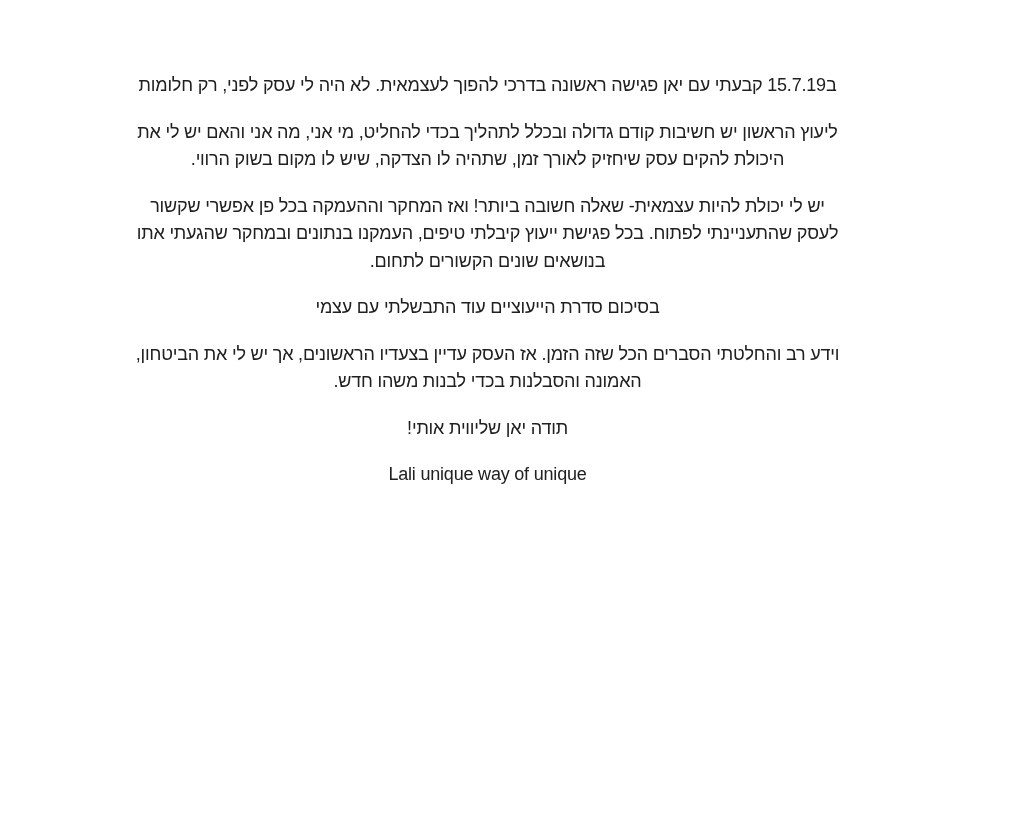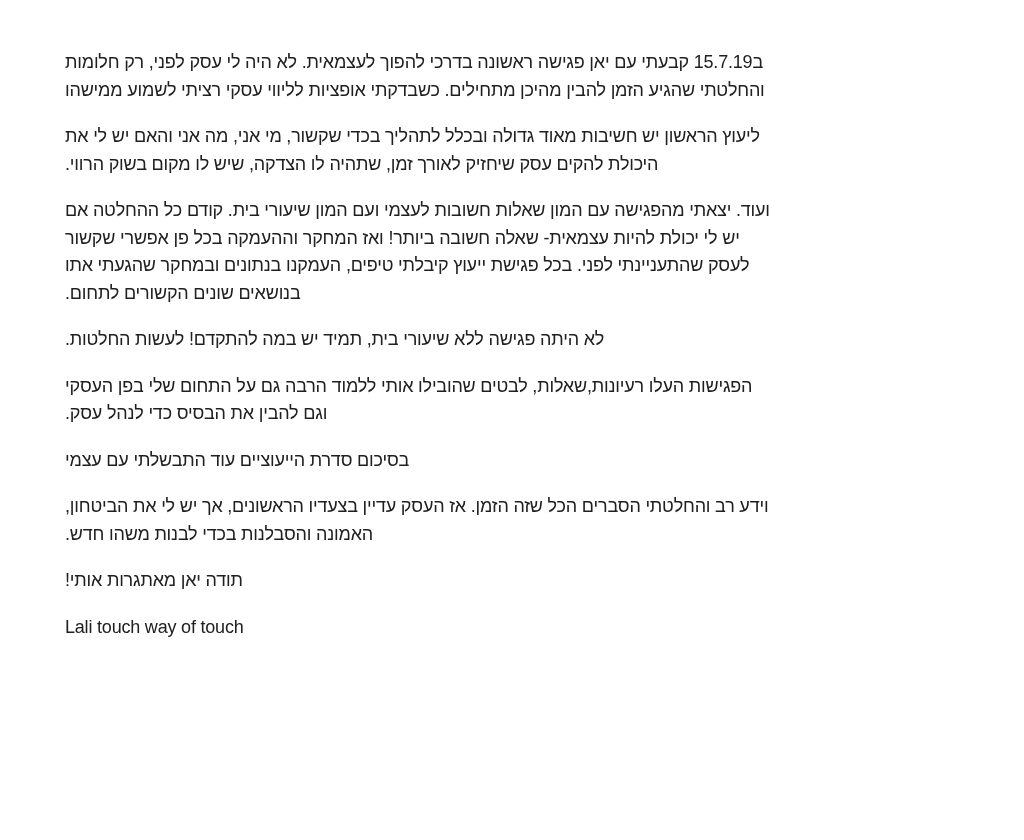--- a/index.html
+++ b/index.html
@@ -9,25 +9,25 @@
   }
   body {
     width: 1024px;
     height: 840px;
     overflow: hidden;
     font-family: "Liberation Sans", "DejaVu Sans", sans-serif;
     color: #202020;
   }
   .doc {
     direction: rtl;
-    text-align: left;
+    text-align: center;
     width: 845px;
     margin-left: 65px;
     margin-right: 114px;
-    padding-top: 49px;
+    padding-top: 72px;
     font-size: 18px;
     line-height: 27.5px;
     letter-spacing: -0.2px;
   }
   .para {
     margin: 0 0 19px 0;
     padding: 0;
   }
   .line {
     white-space: nowrap;
@@ -37,55 +37,46 @@
     unicode-bidi: embed;
   }
 </style>
 </head>
 <body>
 
 <main class="doc">
 
   <section class="para">
     <div class="line">ב15.7.19 קבעתי עם יאן פגישה ראשונה בדרכי להפוך לעצמאית. לא היה לי עסק לפני, רק חלומות</div>
-    <div class="line">והחלטתי שהגיע הזמן להבין מהיכן מתחילים. כשבדקתי אופציות לליווי עסקי רציתי לשמוע ממישהו</div>
   </section>
 
   <section class="para">
-    <div class="line">ליעוץ הראשון יש חשיבות מאוד גדולה ובכלל לתהליך בכדי שקשור, מי אני, מה אני והאם יש לי את</div>
+    <div class="line">ליעוץ הראשון יש חשיבות קודם גדולה ובכלל לתהליך בכדי להחליט, מי אני, מה אני והאם יש לי את</div>
     <div class="line">היכולת להקים עסק שיחזיק לאורך זמן, שתהיה לו הצדקה, שיש לו מקום בשוק הרווי.</div>
   </section>
 
   <section class="para">
-    <div class="line">ועוד. יצאתי מהפגישה עם המון שאלות חשובות לעצמי ועם המון שיעורי בית. קודם כל ההחלטה אם</div>
     <div class="line">יש לי יכולת להיות עצמאית- שאלה חשובה ביותר! ואז המחקר וההעמקה בכל פן אפשרי שקשור</div>
-    <div class="line">לעסק שהתעניינתי לפני. בכל פגישת ייעוץ קיבלתי טיפים, העמקנו בנתונים ובמחקר שהגעתי אתו</div>
+    <div class="line">לעסק שהתעניינתי לפתוח. בכל פגישת ייעוץ קיבלתי טיפים, העמקנו בנתונים ובמחקר שהגעתי אתו</div>
     <div class="line">בנושאים שונים הקשורים לתחום.</div>
   </section>
 
-  <section class="para">
-    <div class="line">לא היתה פגישה ללא שיעורי בית, תמיד יש במה להתקדם! לעשות החלטות.</div>
-  </section>
 
-  <section class="para">
-    <div class="line">הפגישות העלו רעיונות,שאלות, לבטים שהובילו אותי ללמוד הרבה גם על התחום שלי בפן העסקי</div>
-    <div class="line">וגם להבין את הבסיס כדי לנהל עסק.</div>
-  </section>
 
   <section class="para">
     <div class="line">בסיכום סדרת הייעוציים עוד התבשלתי עם עצמי</div>
   </section>
 
   <section class="para">
     <div class="line">וידע רב והחלטתי הסברים הכל שזה הזמן. אז העסק עדיין בצעדיו הראשונים, אך יש לי את הביטחון,</div>
     <div class="line">האמונה והסבלנות בכדי לבנות משהו חדש.</div>
   </section>
 
   <section class="para">
-    <div class="line">תודה יאן מאתגרות אותי!</div>
+    <div class="line">תודה יאן שליווית אותי!</div>
   </section>
 
 
   <section class="para">
-    <div class="line latin-line" lang="en">Lali touch way of touch</div>
+    <div class="line latin-line" lang="en">Lali unique way of unique</div>
   </section>
 
 </main>
 
 </body></html>

